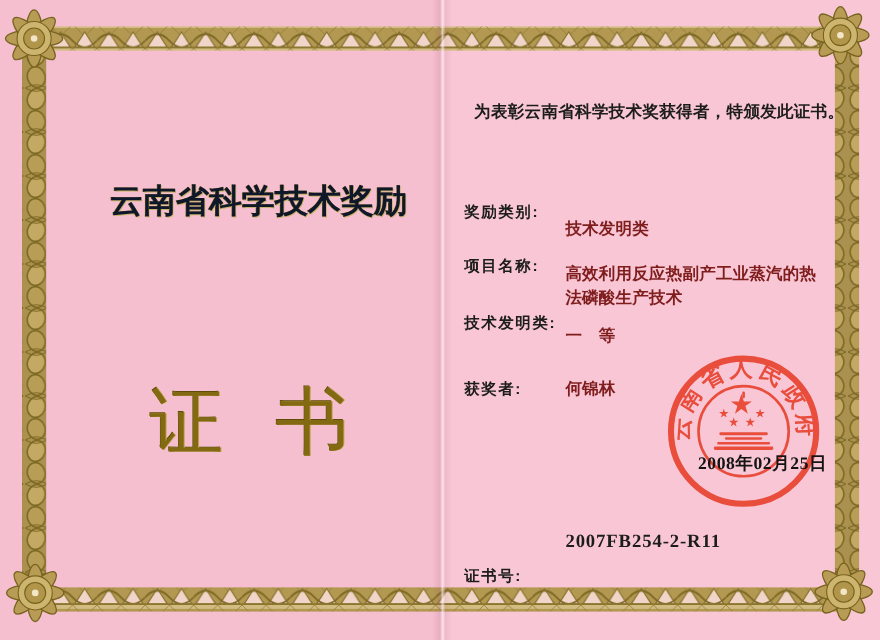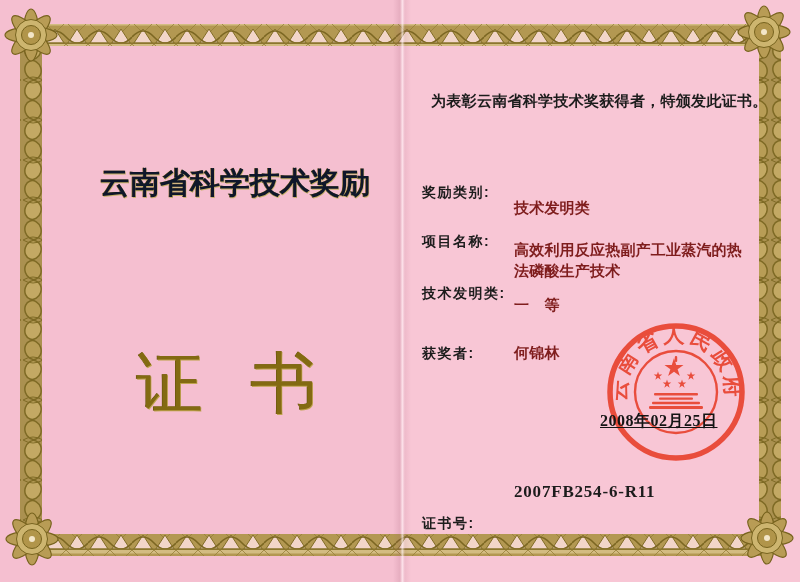--- a/index.html
+++ b/index.html
@@ -62,25 +62,24 @@
   }
   .f-value.wrap { width: 232px; white-space: normal; line-height: 21px; }
   .certno-value {
     position: absolute; left: 514px; top: 482px;
     font-family: "Liberation Serif", "DejaVu Serif", serif;
     font-size: 17px; font-weight: bold; color: #1c1c1c; letter-spacing: 0.8px;
     white-space: nowrap;
   }
   .seal-date {
     position: absolute; left: 600px; top: 411px; width: 152px;
-    text-align: left;
+    text-align: right;
     font-family: "Liberation Serif", "DejaVu Serif", serif;
     font-size: 16px; font-weight: bold; color: #141414; letter-spacing: 0.5px;
     white-space: nowrap;
-    text-decoration: underline;
   }
 </style>
 </head>
 <body>
 
 <div class="cert">
 
   <div class="left-tint"></div>
 
   <svg class="border-svg" width="800" height="582" viewBox="0 0 800 582" aria-hidden="true">
@@ -135,21 +134,21 @@
   <div class="f-label" style="top:201px">项目名称:</div>
   <div class="f-value wrap" style="top:191px">高效利用反应热副产工业蒸汽的热法磷酸生产技术</div>
 
   <div class="f-label" style="top:253px">技术发明类:</div>
   <div class="f-value" style="top:248px">一　等</div>
 
   <div class="f-label" style="top:313px">获奖者:</div>
   <div class="f-value" style="top:296px">何锦林</div>
 
   <div class="f-label" style="top:483px">证书号:</div>
-  <div class="certno-value">2007FB254-6-R11</div>
+  <div class="certno-value">2007FB254-2-R11</div>
 
   <svg class="seal-svg" width="160" height="160" viewBox="0 0 160 160" aria-hidden="true">
     <defs>
       <path id="sealArc" d="M 31.7,92.9 A 50,50 0 1 1 128.3,92.9" fill="none"></path>
       <path id="sealStar" d="M0,-10 L2.25,-3.09 L9.51,-3.09 L3.63,1.18 L5.88,8.09 L0,3.82 L-5.88,8.09 L-3.63,1.18 L-9.51,-3.09 L-2.25,-3.09 Z"></path>
     </defs>
     <circle cx="80" cy="80" r="66" fill="none" stroke="#e84330" stroke-width="5.5"></circle>
     <circle cx="80" cy="80" r="41" fill="none" stroke="#e84330" stroke-width="2.4"></circle>
     <text font-size="21" font-weight="bold" fill="#e84330" letter-spacing="4" font-family="Liberation Sans, DejaVu Sans, sans-serif">
       <textPath href="#sealArc" startOffset="50%" text-anchor="middle">云南省人民政府</textPath>

